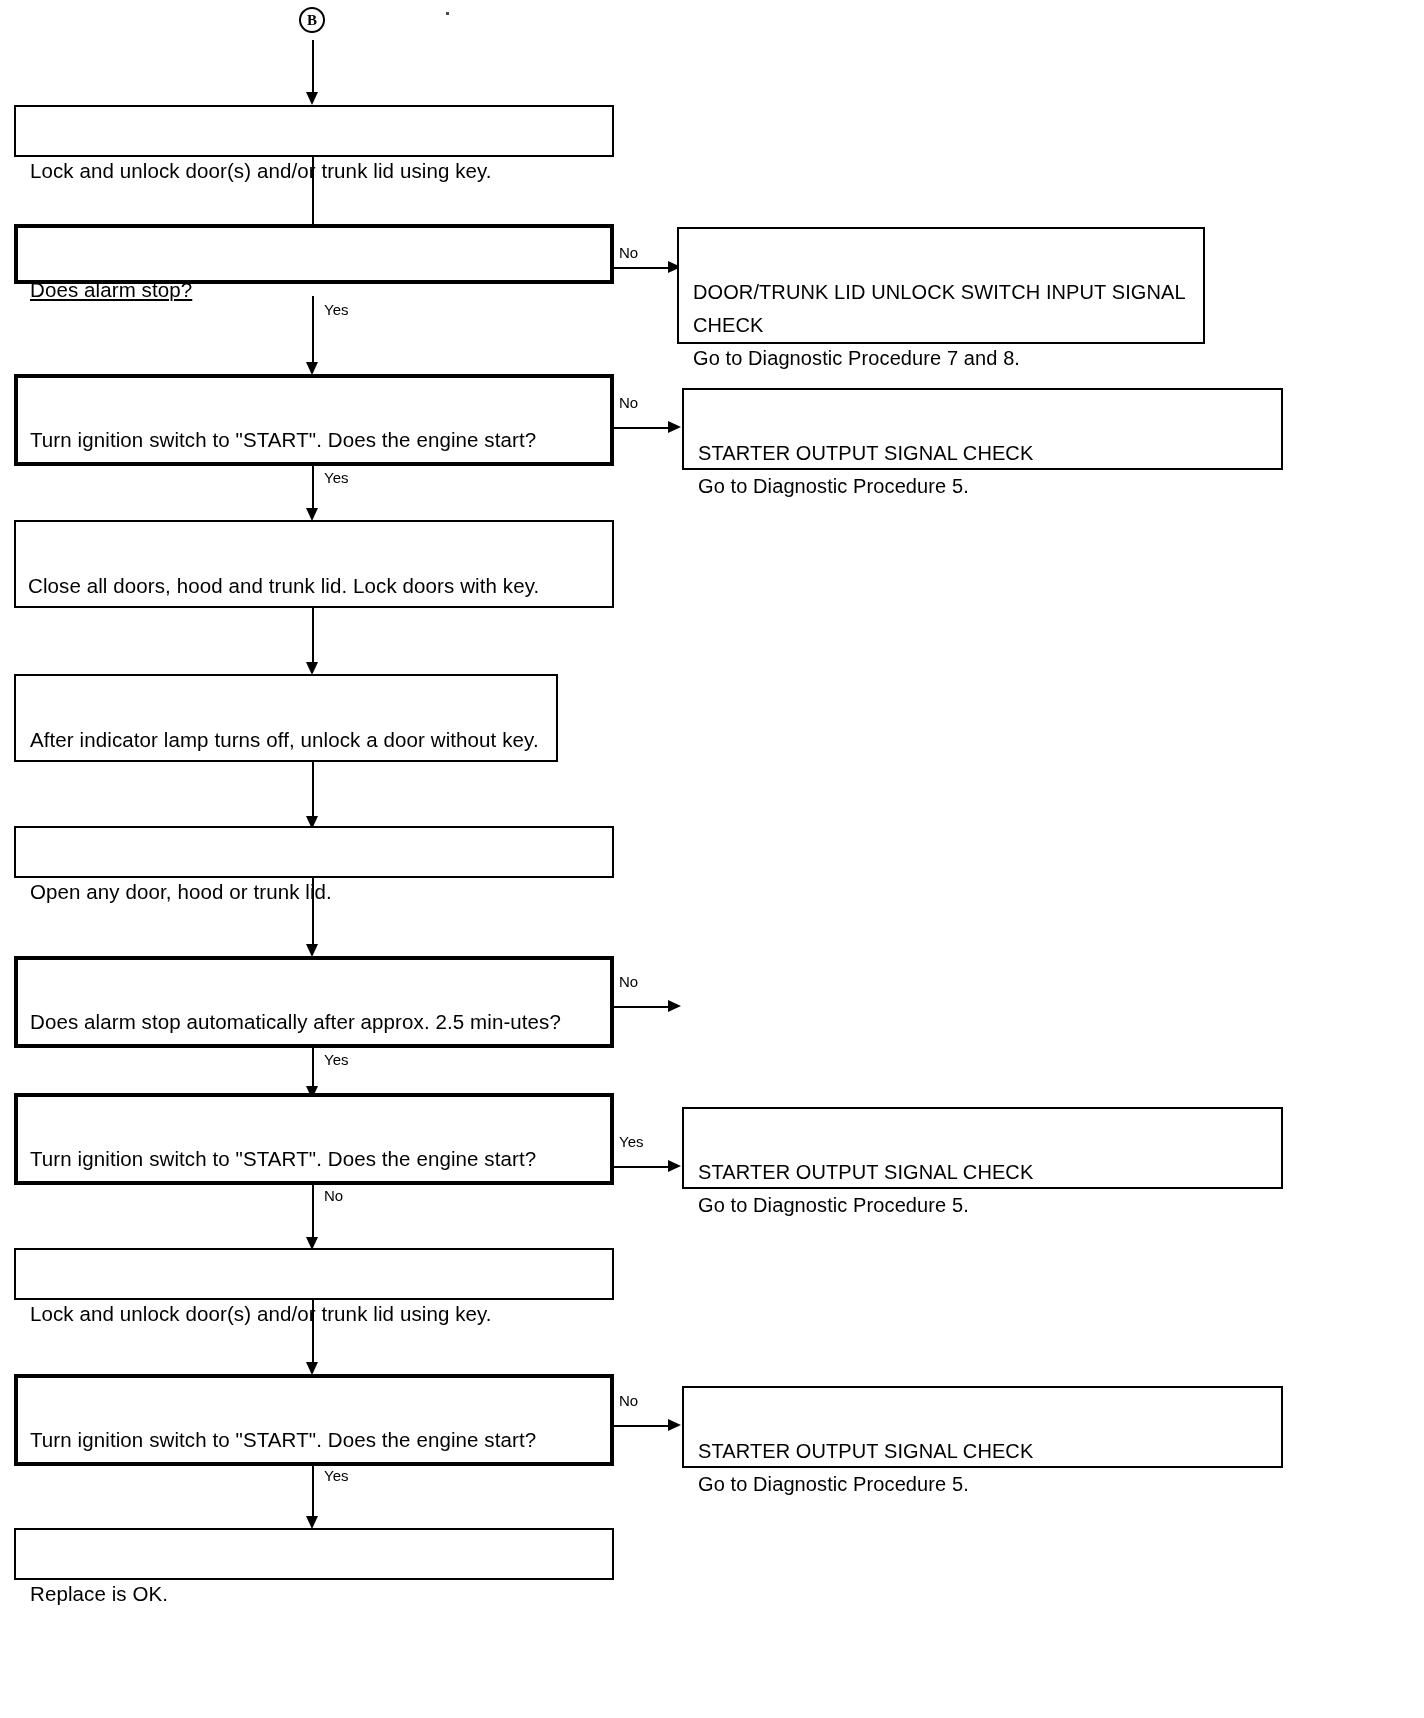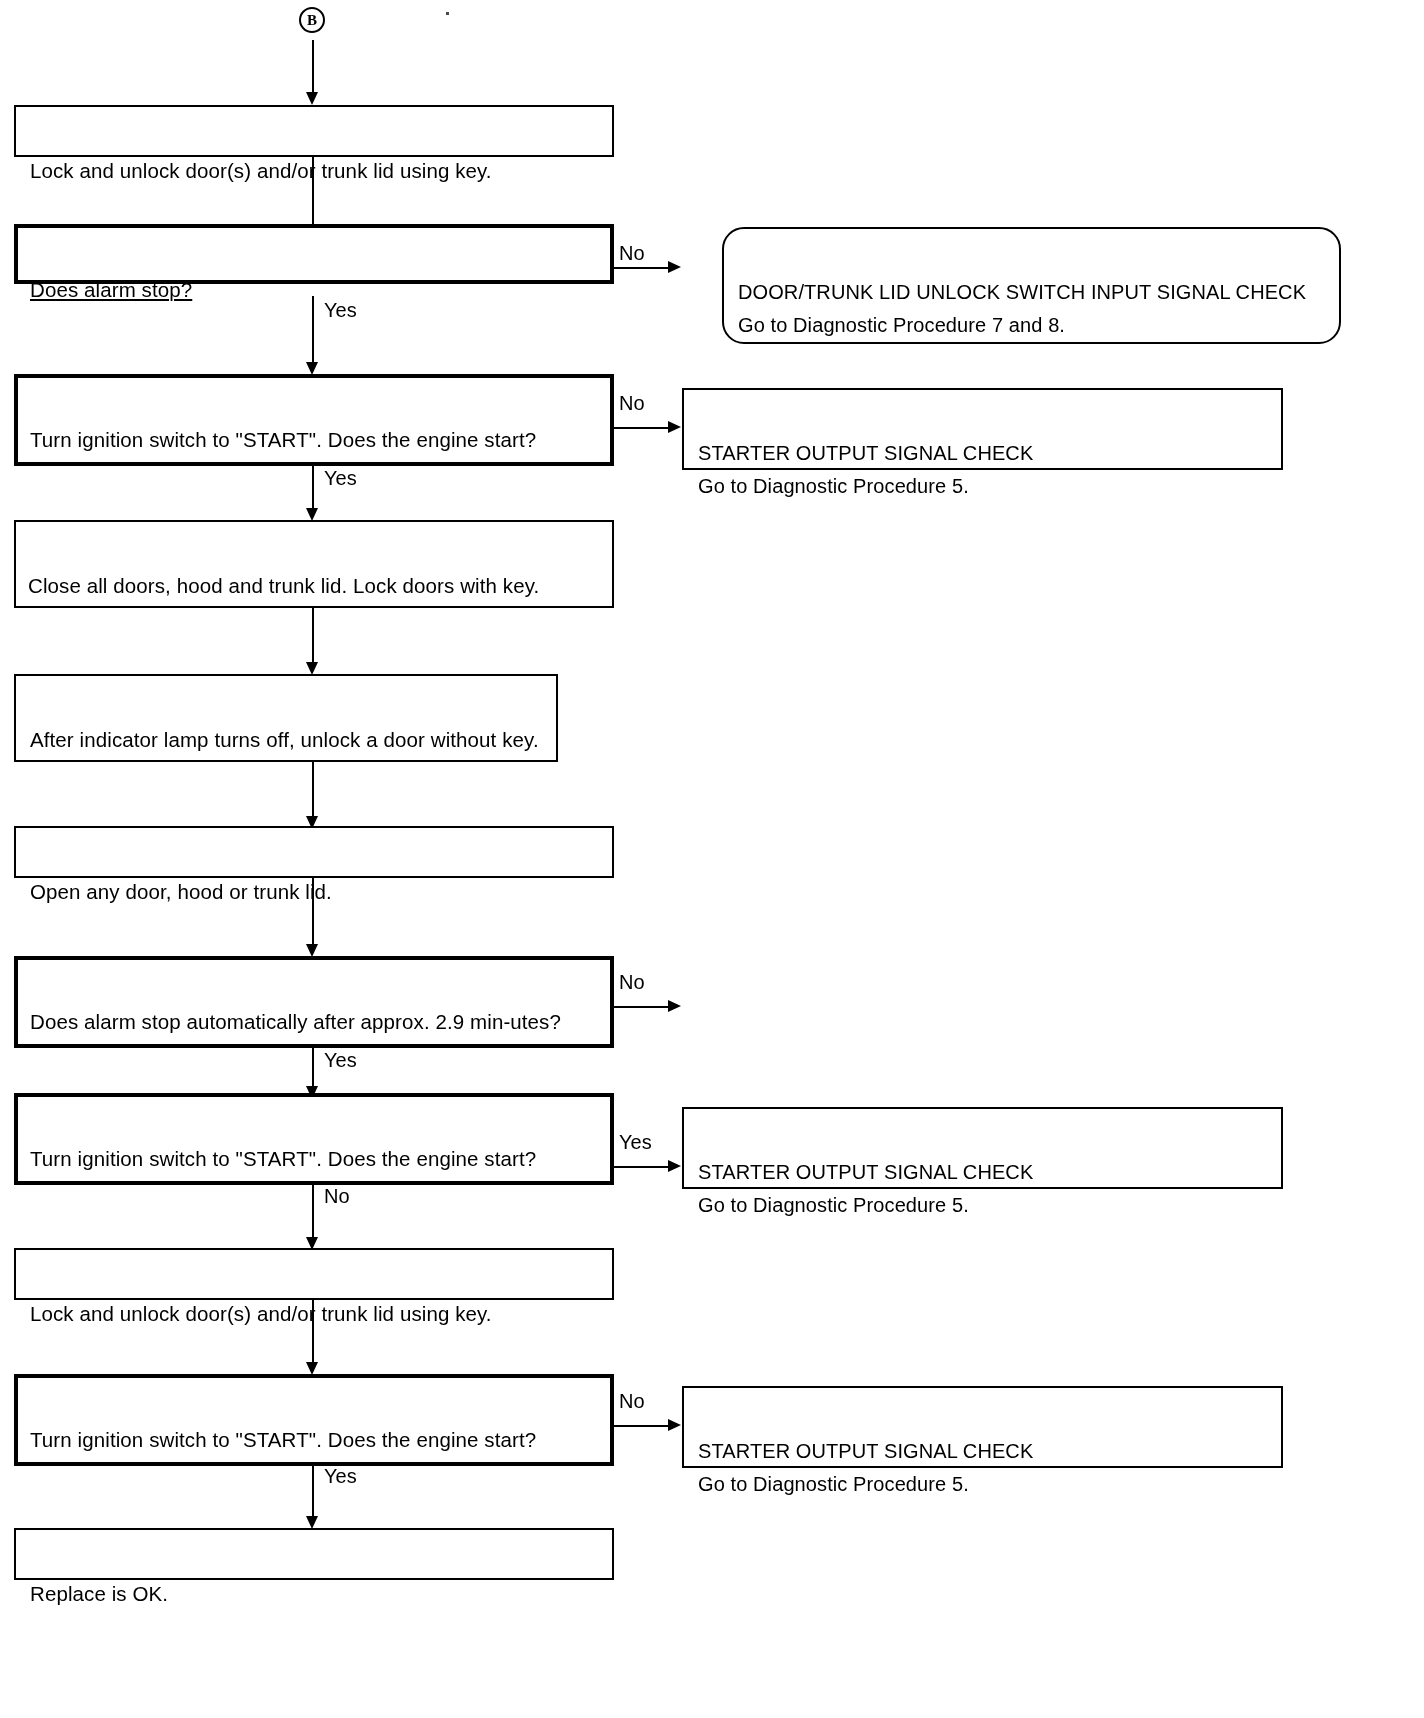--- a/index.html
+++ b/index.html
@@ -76,21 +76,21 @@
   .arrow-right {
     position: absolute;
     width: 0;
     height: 0;
     border-top: 6.5px solid transparent;
     border-bottom: 6.5px solid transparent;
     border-left: 13px solid #000000;
   }
   .edge-label {
     position: absolute;
-    font-size: 20px;
+    font-size: 15px;
     line-height: 20px;
     white-space: nowrap;
   }
   .speck {
     position: absolute;
     width: 3px;
     height: 3px;
     background: #4a4a4a;
   }
 </style>
@@ -115,21 +115,21 @@
   <div class="arrow-down" style="left:306px; top:224px;"></div>
 
   <div class="node decision" style="left:14px; top:224px; width:600px; height:60px;text-decoration:underline;">
     <span>Does alarm stop?</span>
   </div>
 
   <div class="hline" style="left:614px; top:267px; width:60px;"></div>
   <div class="arrow-right" style="left:668px; top:261px;"></div>
   <div class="edge-label" style="left:619px; top:243px;">No</div>
 
-  <div class="node action caps" style="left:722px; top:227px; width:619px; height:117px;border-radius:22px;">
+  <div class="node action caps" style="left:677px; top:227px; width:528px; height:117px;">
     <span>DOOR/TRUNK LID UNLOCK SWITCH INPUT SIGNAL CHECK
 Go to Diagnostic Procedure 7 and 8.</span>
   </div>
 
   <div class="vline" style="left:312px; top:296px; height:72px;"></div>
   <div class="arrow-down" style="left:306px; top:362px;"></div>
   <div class="edge-label" style="left:324px; top:300px;">Yes</div>
 
   <div class="node decision" style="left:14px; top:374px; width:600px; height:92px;">
     <span>Turn ignition switch to "START". Does the engine start?</span>
@@ -163,21 +163,21 @@
   <div class="arrow-down" style="left:306px; top:816px;"></div>
 
   <div class="node action" style="left:14px; top:826px; width:600px; height:52px;">
     <span>Open any door, hood or trunk lid.</span>
   </div>
 
   <div class="vline" style="left:312px; top:878px; height:72px;"></div>
   <div class="arrow-down" style="left:306px; top:944px;"></div>
 
   <div class="node decision" style="left:14px; top:956px; width:600px; height:92px;">
-    <span>Does alarm stop automatically after approx. 2.9 min-utes?</span>
+    <span>Does alarm stop automatically after approx. 2.5 min-utes?</span>
   </div>
 
   <div class="hline" style="left:614px; top:1006px; width:60px;"></div>
   <div class="arrow-right" style="left:668px; top:1000px;"></div>
   <div class="edge-label" style="left:619px; top:972px;">No</div>
 
 
   <div class="vline" style="left:312px; top:1048px; height:46px;"></div>
   <div class="arrow-down" style="left:306px; top:1086px;"></div>
   <div class="edge-label" style="left:324px; top:1050px;">Yes</div>

